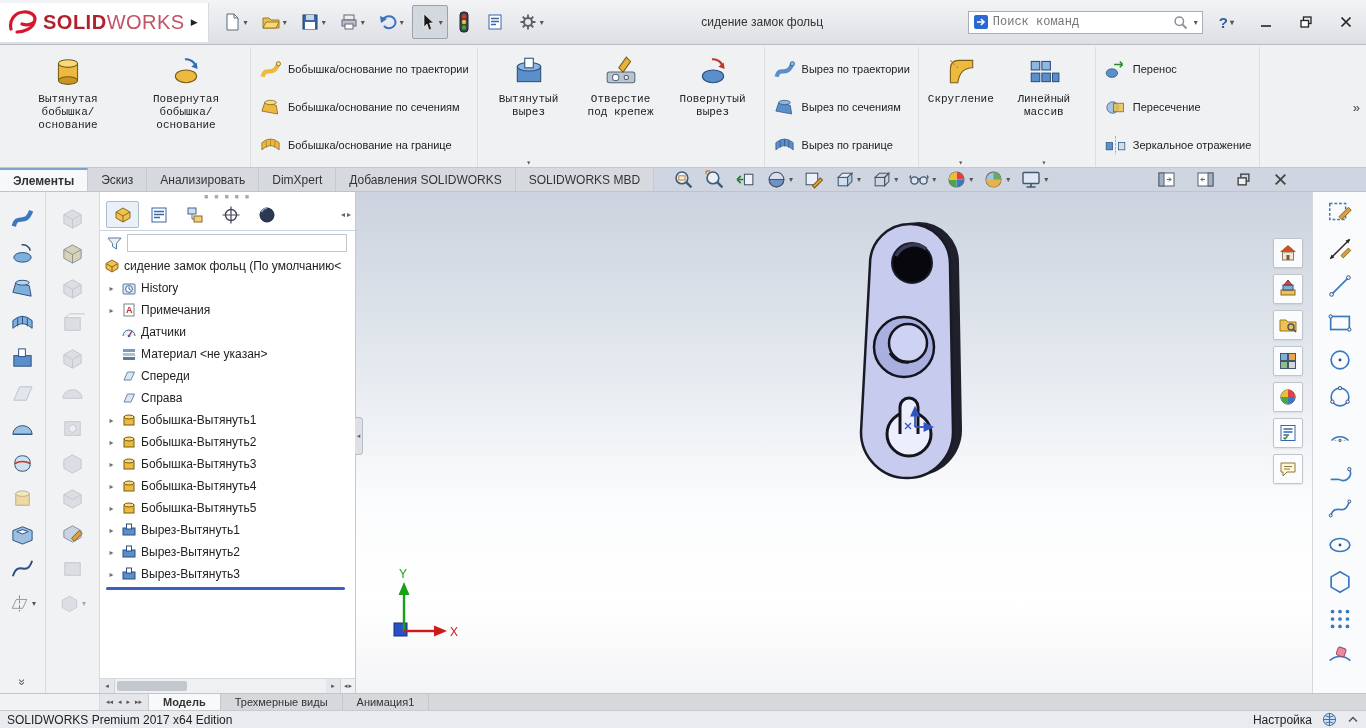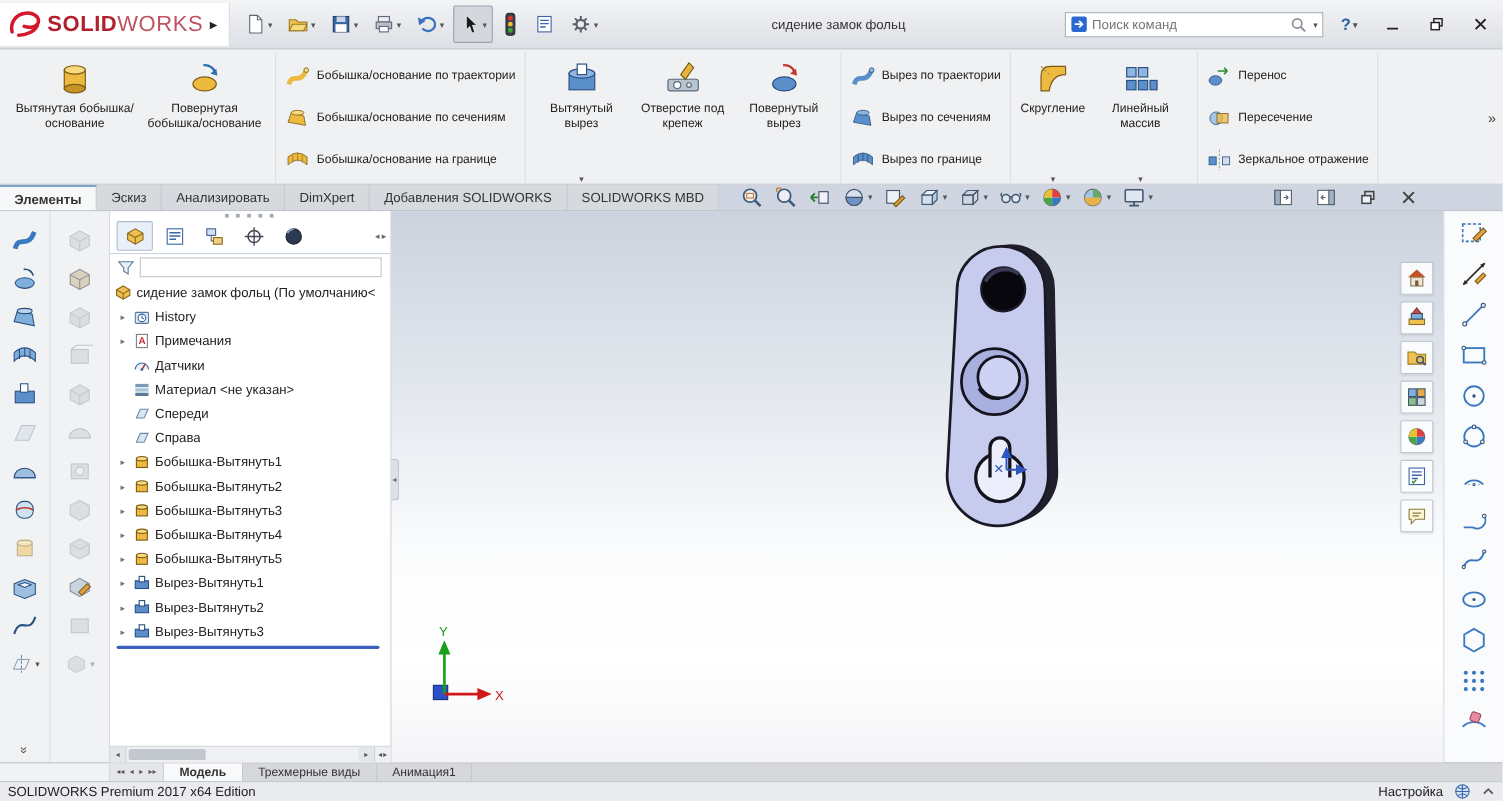--- a/index.html
+++ b/index.html
@@ -15,31 +15,31 @@
   .brand b { font-weight:bold; }
   .brand span.lt { font-weight:normal; color:#c05464; }
   .logo-flyout { font-size:9px; color:#222; margin-left:6px; }
   .qat { display:flex; align-items:center; padding:0 8px; gap:3px; }
   .qbtn { display:flex; align-items:center; height:34px; padding:0 4px; border:1px solid transparent; border-radius:2px; }
   .qbtn.pressed { border-color:#9aa2ac; background:#d3d8de; }
   .qbtn svg { display:block; }
   .caret { font-size:8px; color:#555; margin-left:2px; }
   .doc-title { flex:1; text-align:center; font-size:12px; color:#333; white-space:nowrap; overflow:hidden; }
   .search { width:235px; height:23px; background:#fff; border:1px solid #a8aeb6; display:flex; align-items:center; padding:0 4px; gap:4px; margin-right:10px; }
-  .search input { flex:1; border:none; outline:none; font-size:12px; color:#444; min-width:0; background:transparent; font-family:Liberation Sans, sans-serif; }
+  .search input { flex:1; border:none; outline:none; font-size:12px; color:#444; min-width:0; background:transparent; font-family:Liberation Mono, monospace; }
   .helpbtn { display:flex; align-items:center; font-size:15px; font-weight:bold; color:#2d5f9e; padding:0 6px; }
   .winbtns { display:flex; align-items:center; margin-left:6px; }
   .winbtn { width:40px; height:30px; display:flex; align-items:center; justify-content:center; }
   .winbtn svg { display:block; }
 
   
   .ribbon { flex:0 0 123px; background:#f0f1f3; border-bottom:1px solid #c5c8cd; display:flex; padding:2px 2px 0 4px; overflow:hidden; }
   .rgroup { display:flex; padding:0 5px; border-right:1px solid #dcdee1; }
   .rgroup.stack { flex-direction:column; justify-content:space-around; padding:3px 8px; }
-  .rlarge { display:flex; flex-direction:column; align-items:center; text-align:center; padding:7px 4px 2px 4px; max-width:92px; position:relative; }
+  .rlarge { display:flex; flex-direction:column; align-items:center; text-align:center; padding:7px 4px 2px 4px; max-width:92px; position:relative;font-family:Liberation Mono, monospace; }
   .rlarge.w115 { max-width:120px; width:118px; }
   .rlarge .ric { width:34px; height:34px; }
   .rlabel { font-size:11px; line-height:13px; margin-top:5px; color:#222; }
   .rdrop { position:absolute; bottom:0; left:50%; transform:translateX(-50%); font-size:8px; color:#555; }
   .rsmall { display:flex; align-items:center; gap:6px; height:34px; font-size:11px; color:#222; white-space:nowrap; }
   .rsmall .ric { width:23px; height:23px; flex:0 0 23px; }
   .roverflow { margin-left:auto; align-self:center; font-size:13px; color:#444; padding:0 4px; }
 
   
   .tabrow { flex:0 0 24px; display:flex; align-items:stretch; background:#d6d9dd; border-bottom:1px solid #c0c3c8; }

